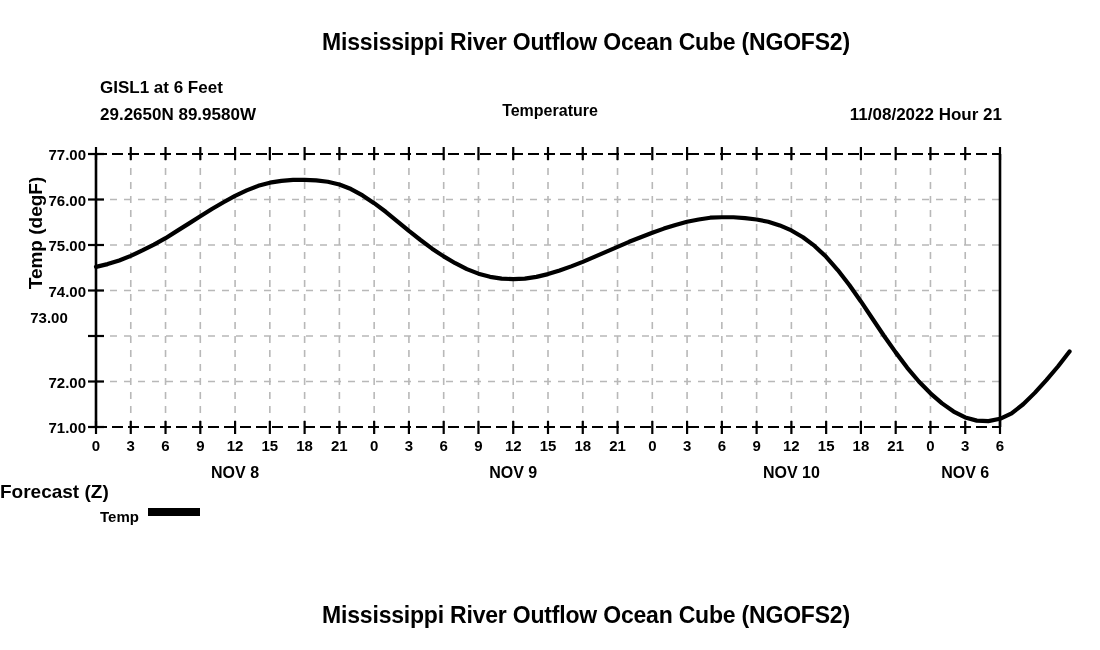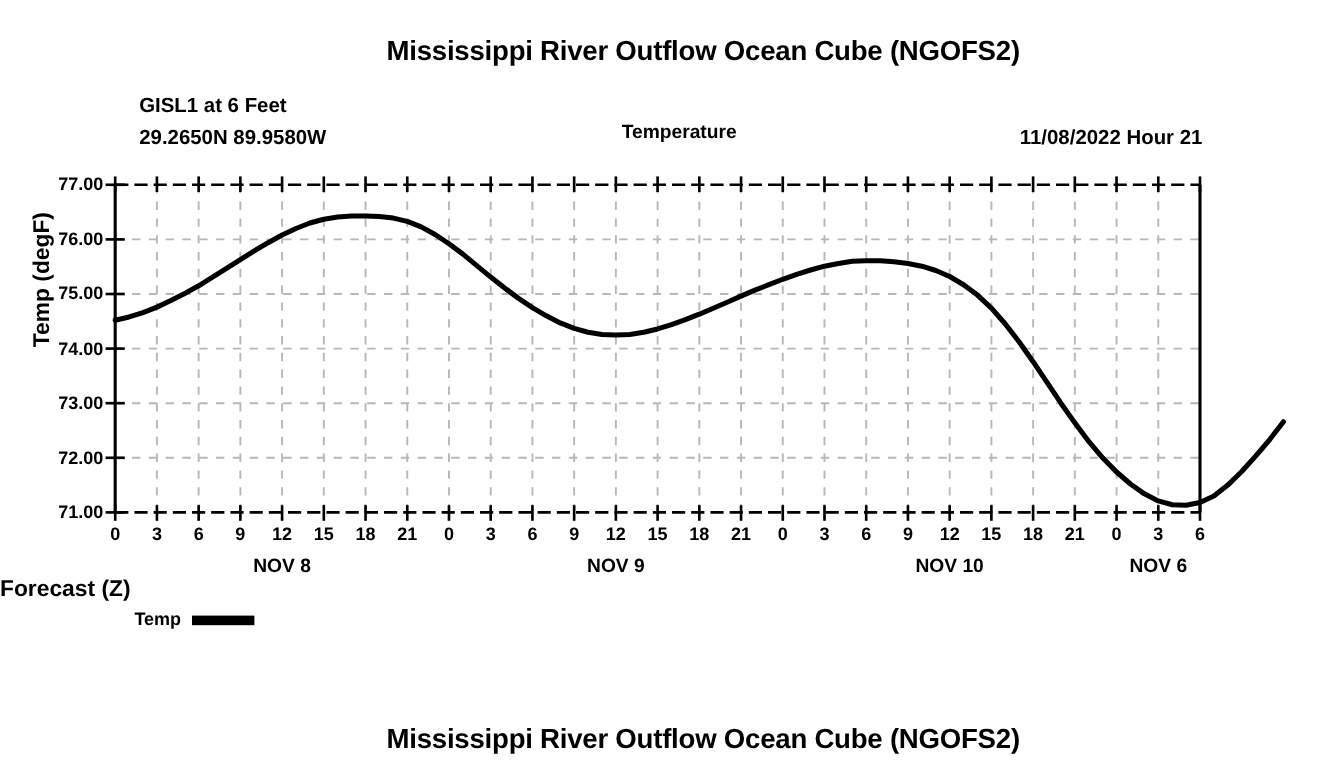--- a/index.html
+++ b/index.html
@@ -30,21 +30,20 @@
     letter-spacing: -0.2px;
     padding-left: 36px;
   }
   #top-title { top: 29px; }
   #bottom-title { top: 602px; }
 
   .hdr {
     position: absolute;
     font-size: 17px;
     font-weight: bold;
-    margin-left: 16px;
   }
   #hdr-station { left: 100px; top: 78px; }
   #hdr-coords  { left: 100px; top: 105px; }
   #hdr-subtitle {
     left: 0; width: 1100px;
     top: 102px;
     text-align: center;
     font-size: 16px;
     font-weight: bold;
   }
@@ -109,23 +108,21 @@
     text-align: center;
     font-size: 16px;
     font-weight: bold;
   }
 
   #legend {
     position: absolute;
     left: 100px;
     top: 508px;
     display: flex;
-    align-items: center;
     gap: 9px;
-    margin-left: 12px;
   }
   #legend-label {
     font-size: 15px;
     font-weight: bold;
   }
   #legend-swatch {
     width: 52px;
     height: 8px;
     background: #000000;
   }
@@ -144,21 +141,21 @@
 
   <div id="chart-area">
     <div class="axis-title-y">Temp (degF)</div>
     <div id="xaxis-title">Forecast (Z)</div>
 
     <div id="ytick-holder">
         <div class="ytick-label" style="top: 154px; right: 1014px;">77.00</div>
         <div class="ytick-label" style="top: 199.5px; right: 1014px;">76.00</div>
         <div class="ytick-label" style="top: 245px; right: 1014px;">75.00</div>
         <div class="ytick-label" style="top: 290.5px; right: 1014px;">74.00</div>
-        <div class="ytick-label" style="top: 336px; right: 1014px;">73.00</div>
+        <div class="ytick-label" style="top: 317px; right: 1014px; text-align: center;">73.00</div>
         <div class="ytick-label" style="top: 381.5px; right: 1014px;">72.00</div>
         <div class="ytick-label" style="top: 427px; right: 1014px;">71.00</div>
       </div>
     <div id="xtick-holder">
         <div class="xtick-label" style="left: 96px; top: 437px;">0</div>
         <div class="xtick-label" style="left: 130.769px; top: 437px;">3</div>
         <div class="xtick-label" style="left: 165.538px; top: 437px;">6</div>
         <div class="xtick-label" style="left: 200.308px; top: 437px;">9</div>
         <div class="xtick-label" style="left: 235.077px; top: 437px;">12</div>
         <div class="xtick-label" style="left: 269.846px; top: 437px;">15</div>

